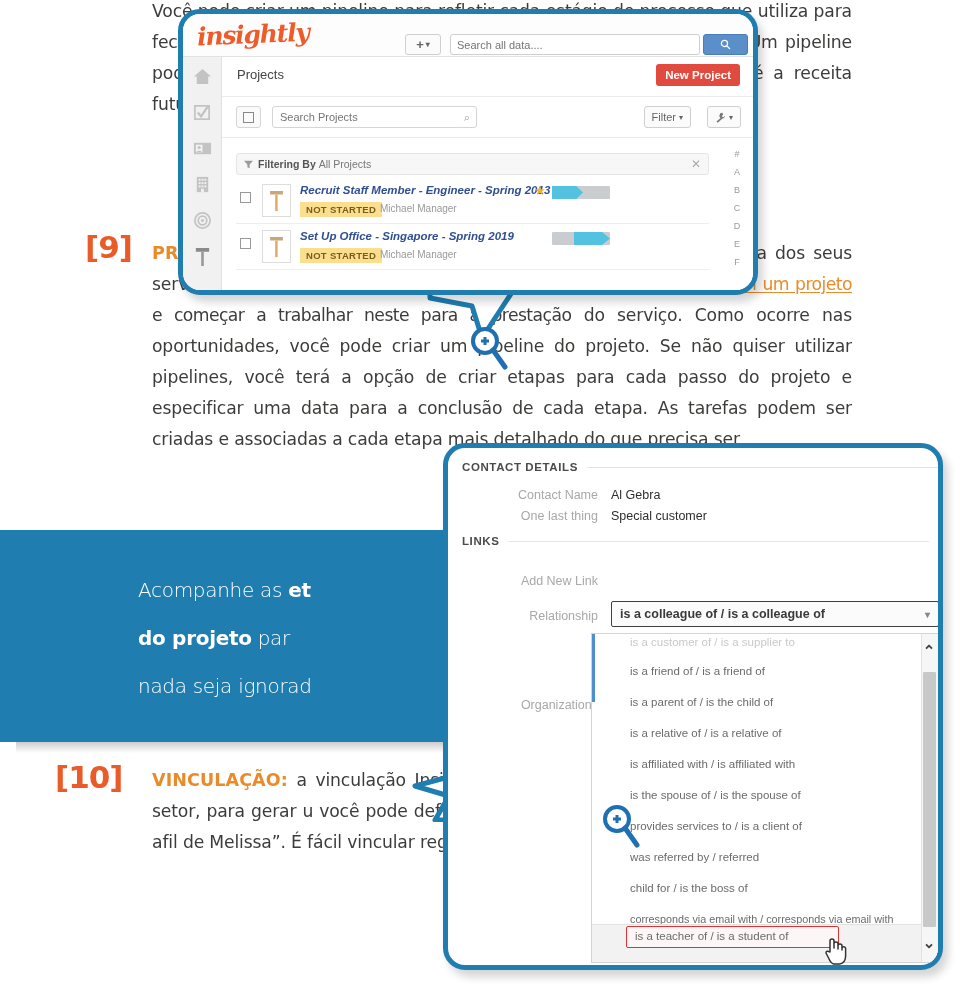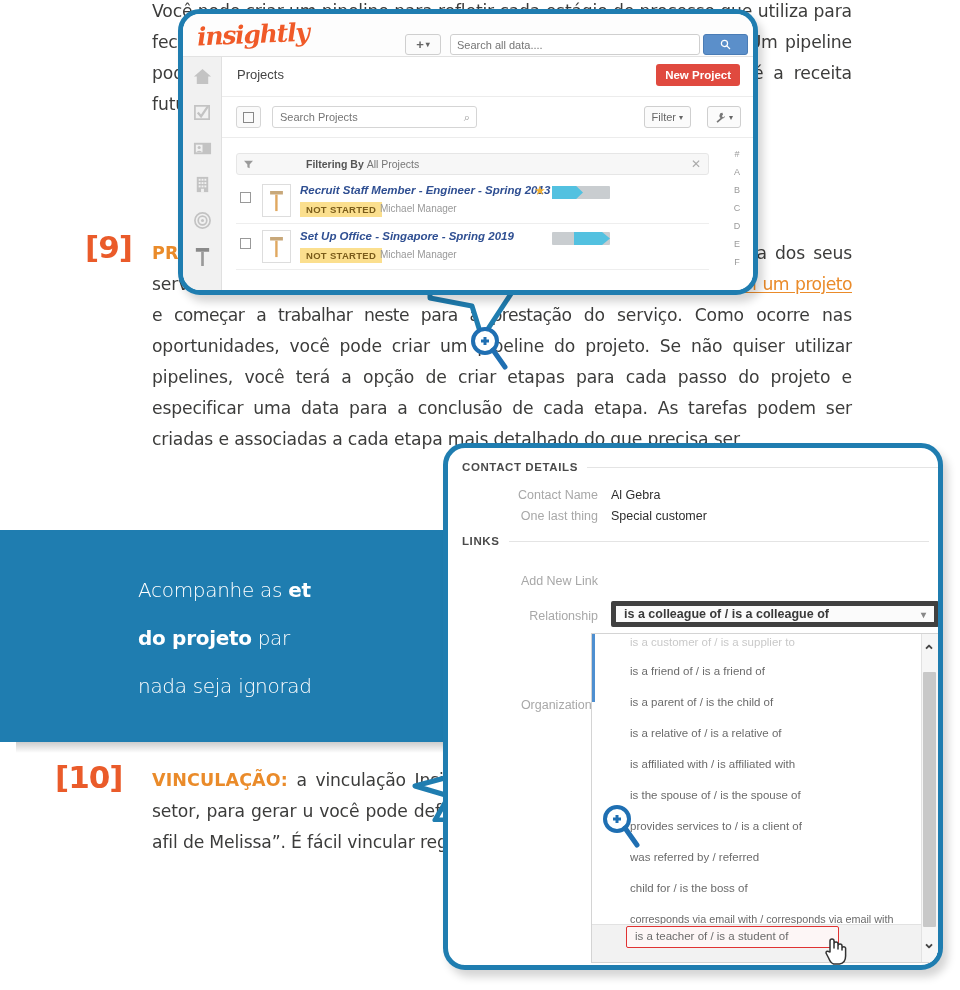--- a/index.html
+++ b/index.html
@@ -226,21 +226,21 @@
   #btn-wrench { right: 12px; }
 
   #filter-bar {
     position: absolute; left: 14px; top: 96px;
     width: 473px; height: 22px;
     background: #f7f7f7; border: 1px solid #e6e6e6; border-radius: 3px;
     display: flex; align-items: center;
     font-size: 10.5px; color: #777;
     padding: 0 7px;
   }
-  #filter-bar b { color: #555; margin-left: 48px; }
+  #filter-bar b { color: #555; }
   #filter-close { margin-left: auto; color: #aaa; font-size: 12px; }
 
   .proj-row {
     position: absolute; left: 14px;
     width: 473px; height: 46px;
     border-bottom: 1px solid #eee;
   }
   #row1 { top: 121px; }
   #row2 { top: 167px; }
   .row-cb {
@@ -342,21 +342,21 @@
     width: 230px; height: 26px;
     background: #fff; border: 1px solid #d9d9d9; border-radius: 2px;
     padding: 0 8px;
     font-family: "Liberation Sans", sans-serif;
     font-size: 12.5px; color: #2e2e2e;
     outline: none;
   }
   #sel-rel {
     position: absolute; left: 163px; top: 153px;
     width: 328px; height: 26px;
-    background: #fbfbfb; border: 5px solid #404040; border-radius: 2px;
+    background: #fbfbfb; border: 1px solid #404040; border-radius: 2px;
     display: flex; align-items: center;
     padding: 0 8px;
     font-size: 12.5px; font-weight: bold; color: #3a3a3a;
   }
   #sel-rel-caret { margin-left: auto; color: #888; font-size: 10px; }
 
   #rel-dropdown {
     position: absolute; left: 143px; top: 185px;
     width: 348px; height: 330px;
     background: #fff;

